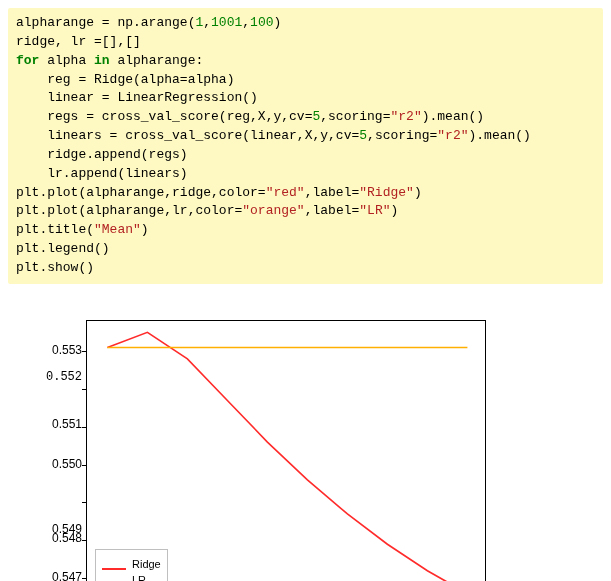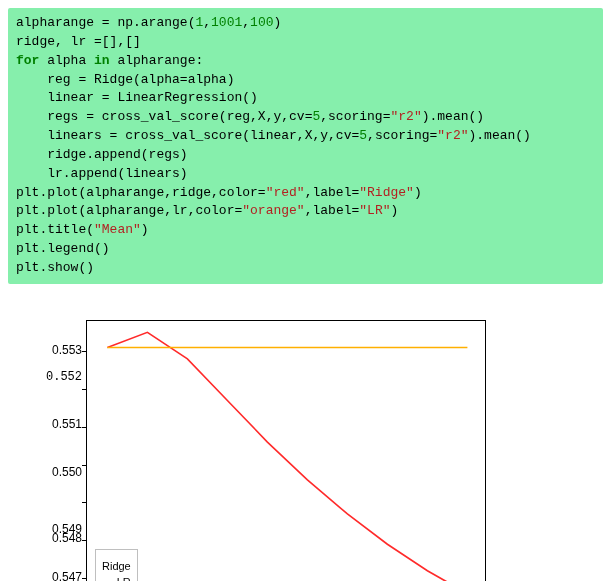--- a/index.html
+++ b/index.html
@@ -5,21 +5,21 @@
   * { box-sizing: border-box; }
   body {
     margin: 0;
     padding: 8px;
     font-family: "Consolas", "Courier New", monospace;
     font-size: 13px;
     background: #fff;
     width: 611px;
   }
   .code-block {
-    background: #86efac;
+    background: #fef9c3;
     padding: 6px 8px;
     border-radius: 2px;
     white-space: pre;
     line-height: 1.45;
     color: #000;
   }
   .kw { color: #008000; font-weight: bold; }
   .num { color: #008000; }
   .str { color: #b22222; }
   .chart-area {
@@ -71,21 +71,20 @@
     border: 1px solid #bfbfbf;
     background: #fff;
     padding: 4px 6px;
     font-size: 11px;
   }
   .legend-row {
     display: flex;
     align-items: flex-end;
     gap: 6px;
     height: 16px;
-    flex-direction: column;
   }
   .legend-line {
     width: 24px;
     height: 2px;
   }
 </style>
 </head>
 <body>
 
 <div class="code-block"><span><span>alpharange = np.arange(</span><span class="num">1</span><span>,</span><span class="num">1001</span><span>,</span><span class="num">100</span><span>)</span></span>
@@ -126,17 +125,17 @@
       <div class="ytick-mark" style="top: 181.622px;"></div>
       <div class="ytick-mark" style="top: 143.784px;"></div>
       <div class="ytick-mark" style="top: 105.946px;"></div>
       <div class="ytick-mark" style="top: 68.1081px;"></div>
       <div class="ytick-mark" style="top: 30.2703px;"></div>
     </div>
 
 <div class="ytick" style="top: 275.297px;">0.547</div>
     <div class="ytick" style="top: 236px;">0.548</div>
     <div class="ytick" style="top: 199.622px; margin-top: 28px;">0.549</div>
-    <div class="ytick" style="top: 161.784px; margin-top: 8px;">0.550</div>
+    <div class="ytick" style="top: 161.784px;">0.550</div>
     <div class="ytick" style="top: 122px;">0.551</div>
     <div class="ytick" style="top: 75px; font-family: Liberation Mono, monospace;">0.552</div>
     <div class="ytick" style="top: 48.2703px;">0.553</div>
   </div>
 
 </body></html>

